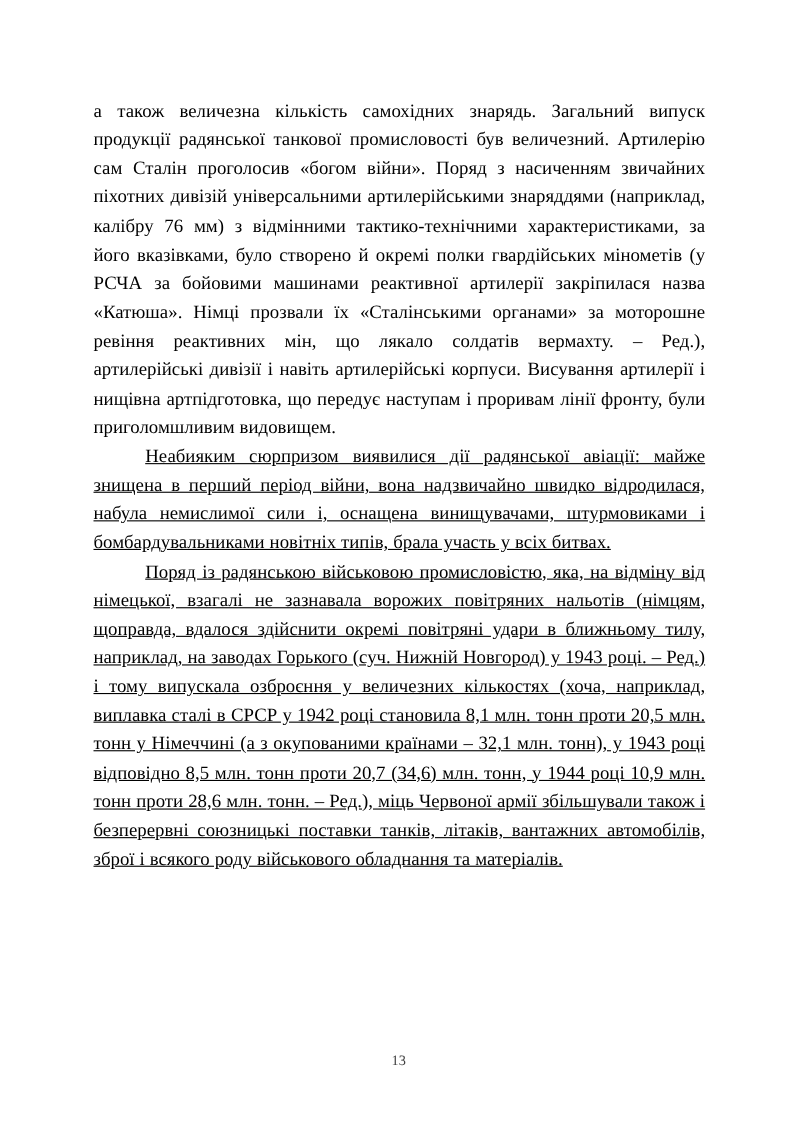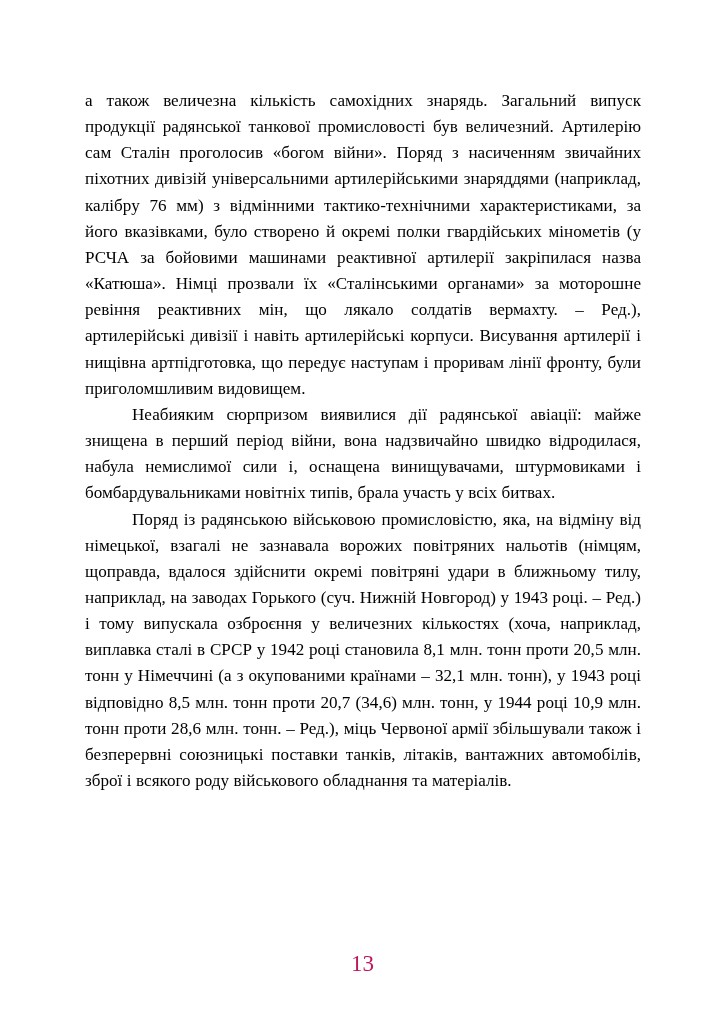--- a/index.html
+++ b/index.html
@@ -41,36 +41,37 @@
     text-align: justify;
     text-justify: inter-word;
     letter-spacing: 0.01px;
     word-spacing: 0.2px;
     hyphens: manual;
     text-indent: 0;
   }
 
   .para + .para {
     margin-top: 0;
+    text-decoration: underline;
   }
 
   .para.indented {
     text-indent: 47px;
   }
 
   .page-number {
     position: absolute;
     left: 0;
     right: 0;
     top: 952px;
     text-align: center;
-    font-size: 23px;
+    font-size: 13px;
     line-height: 24px;
     font-family: "Liberation Serif", "DejaVu Serif", serif;
-    color: #be185d;
+    color: #404040;
   }
 </style>
 </head>
 <body>
 
 <div class="page">
 
   <div class="text-block">
     <p class="para">а також величезна кількість самохідних знарядь. Загальний випуск продукції радянської танкової промисловості був величезний. Артилерію сам Сталін проголосив «богом війни». Поряд з насиченням звичайних піхотних дивізій універсальними артилерійськими знаряддями (наприклад, калібру 76 мм) з відмінними тактико-технічними характеристиками, за його вказівками, було створено й окремі полки гвардійських мінометів (у РСЧА за бойовими машинами реактивної артилерії закріпилася назва «Катюша». Німці прозвали їх «Сталінськими органами» за моторошне ревіння реактивних мін, що лякало солдатів вермахту. – Ред.), артилерійські дивізії і навіть артилерійські корпуси. Висування артилерії і нищівна артпідготовка, що передує наступам і проривам лінії фронту, були приголомшливим видовищем.</p>
     <p class="para indented">Неабияким сюрпризом виявилися дії радянської авіації: майже знищена в перший період війни, вона надзвичайно швидко відродилася, набула немислимої сили і, оснащена винищувачами, штурмовиками і бомбардувальниками новітніх типів, брала участь у всіх битвах.</p>

